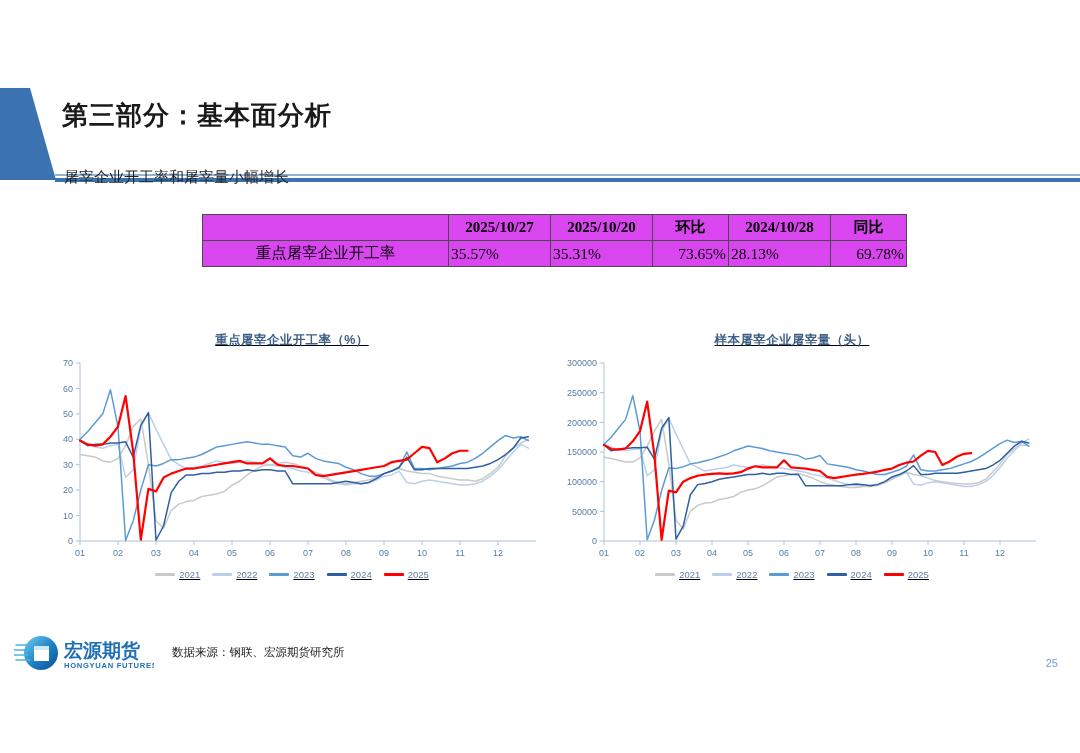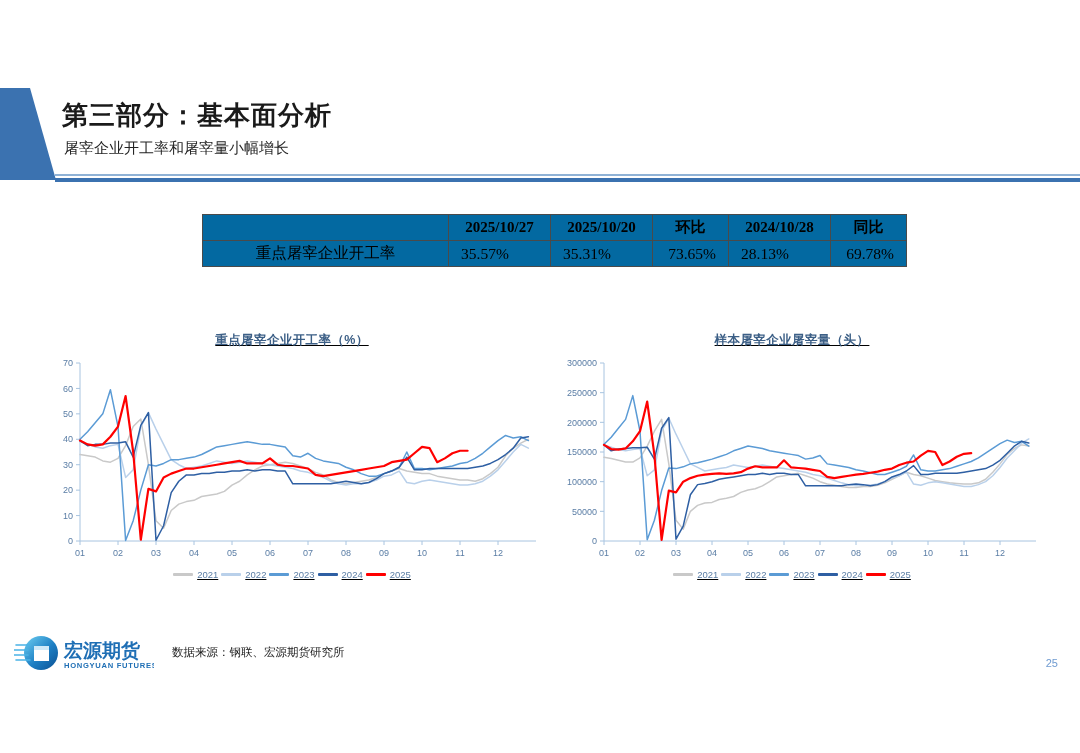--- a/index.html
+++ b/index.html
@@ -30,21 +30,21 @@
     font-size: 26px;
     font-weight: bold;
     color: #1a1a1a;
     letter-spacing: 1px;
     font-family: "Liberation Sans", sans-serif;
     white-space: nowrap;
   }
   .page-subtitle {
     position: absolute;
     left: 64px;
-    top: 139px;
+    top: 168px;
     font-size: 15px;
     color: #232323;
     font-family: "Liberation Sans", sans-serif;
     white-space: nowrap;
   }
   .header-rule {
     position: absolute;
     left: 55px;
     top: 178px;
     width: 1025px;
@@ -66,24 +66,24 @@
     left: 202px;
     top: 214px;
   }
   table.data-table {
     border-collapse: collapse;
     font-family: "Liberation Serif", serif;
   }
   table.data-table td, table.data-table th {
     border: 1.2px solid #4a4a4a;
     height: 26px;
-    padding: 0 12px;
+    padding: 0 2px;
     font-size: 15.5px;
     color: #000;
-    background: #0369a1;
+    background: #d946ef;
     box-sizing: border-box;
   }
   table.data-table th {
     font-weight: bold;
     text-align: center;
     font-size: 15px;
   }
   .col-label { width: 246px; text-align: center; font-size: 16.5px; }
   .col-val   { width: 102px; text-align: left; }
   .col-cmp   { width: 76px;  text-align: right; font-family: Liberation Serif, serif; }
@@ -118,21 +118,21 @@
     margin-top: 8px;
     height: 206px;
   }
   .plot-svg {
     display: block;
   }
   .chart-legend {
     display: flex;
     justify-content: center;
     align-items: center;
-    gap: 3px;
+    gap: 12px;
     margin-top: 6px;
     font-size: 9.5px;
     color: #5a7da5;
     font-family: "Liberation Sans", sans-serif;
   }
   .legend-item {
     display: inline-flex;
     align-items: center;
     gap: 4px;
   }

